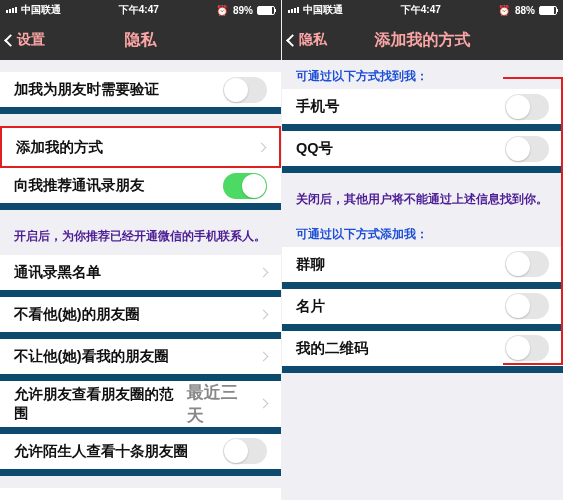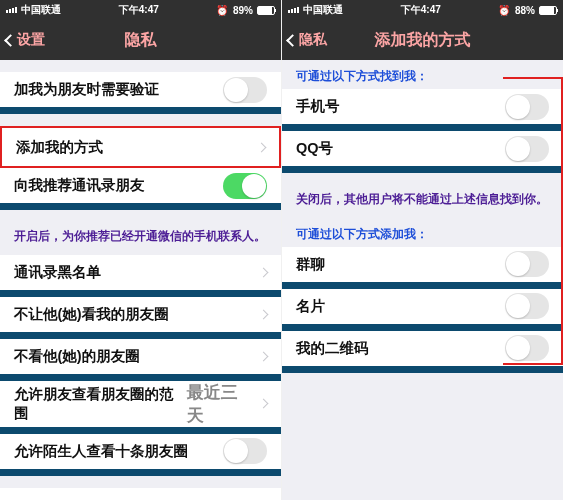--- a/index.html
+++ b/index.html
@@ -166,27 +166,27 @@
       <div class="switch on"></div>
     </div>
     <div class="hint">开启后，为你推荐已经开通微信的手机联系人。</div>
     <div class="cell">
       <span>通讯录黑名单</span>
       <div class="right">
           <div class="chev-right"></div>
         </div>
     </div>
     <div class="cell">
+      <span>不看他(她)的朋友圈</span>
+      <div class="right">
+          <div class="chev-right"></div>
+        </div>
+    </div>
+    <div class="cell">
       <span>不让他(她)看我的朋友圈</span>
-      <div class="right">
-          <div class="chev-right"></div>
-        </div>
-    </div>
-    <div class="cell">
-      <span>不看他(她)的朋友圈</span>
       <div class="right">
           <div class="chev-right"></div>
         </div>
     </div>
     <div class="cell">
       <span>允许朋友查看朋友圈的范围</span>
       <div class="right">
         <span>最近三天</span>
         <div class="chev-right"></div>
       </div>

